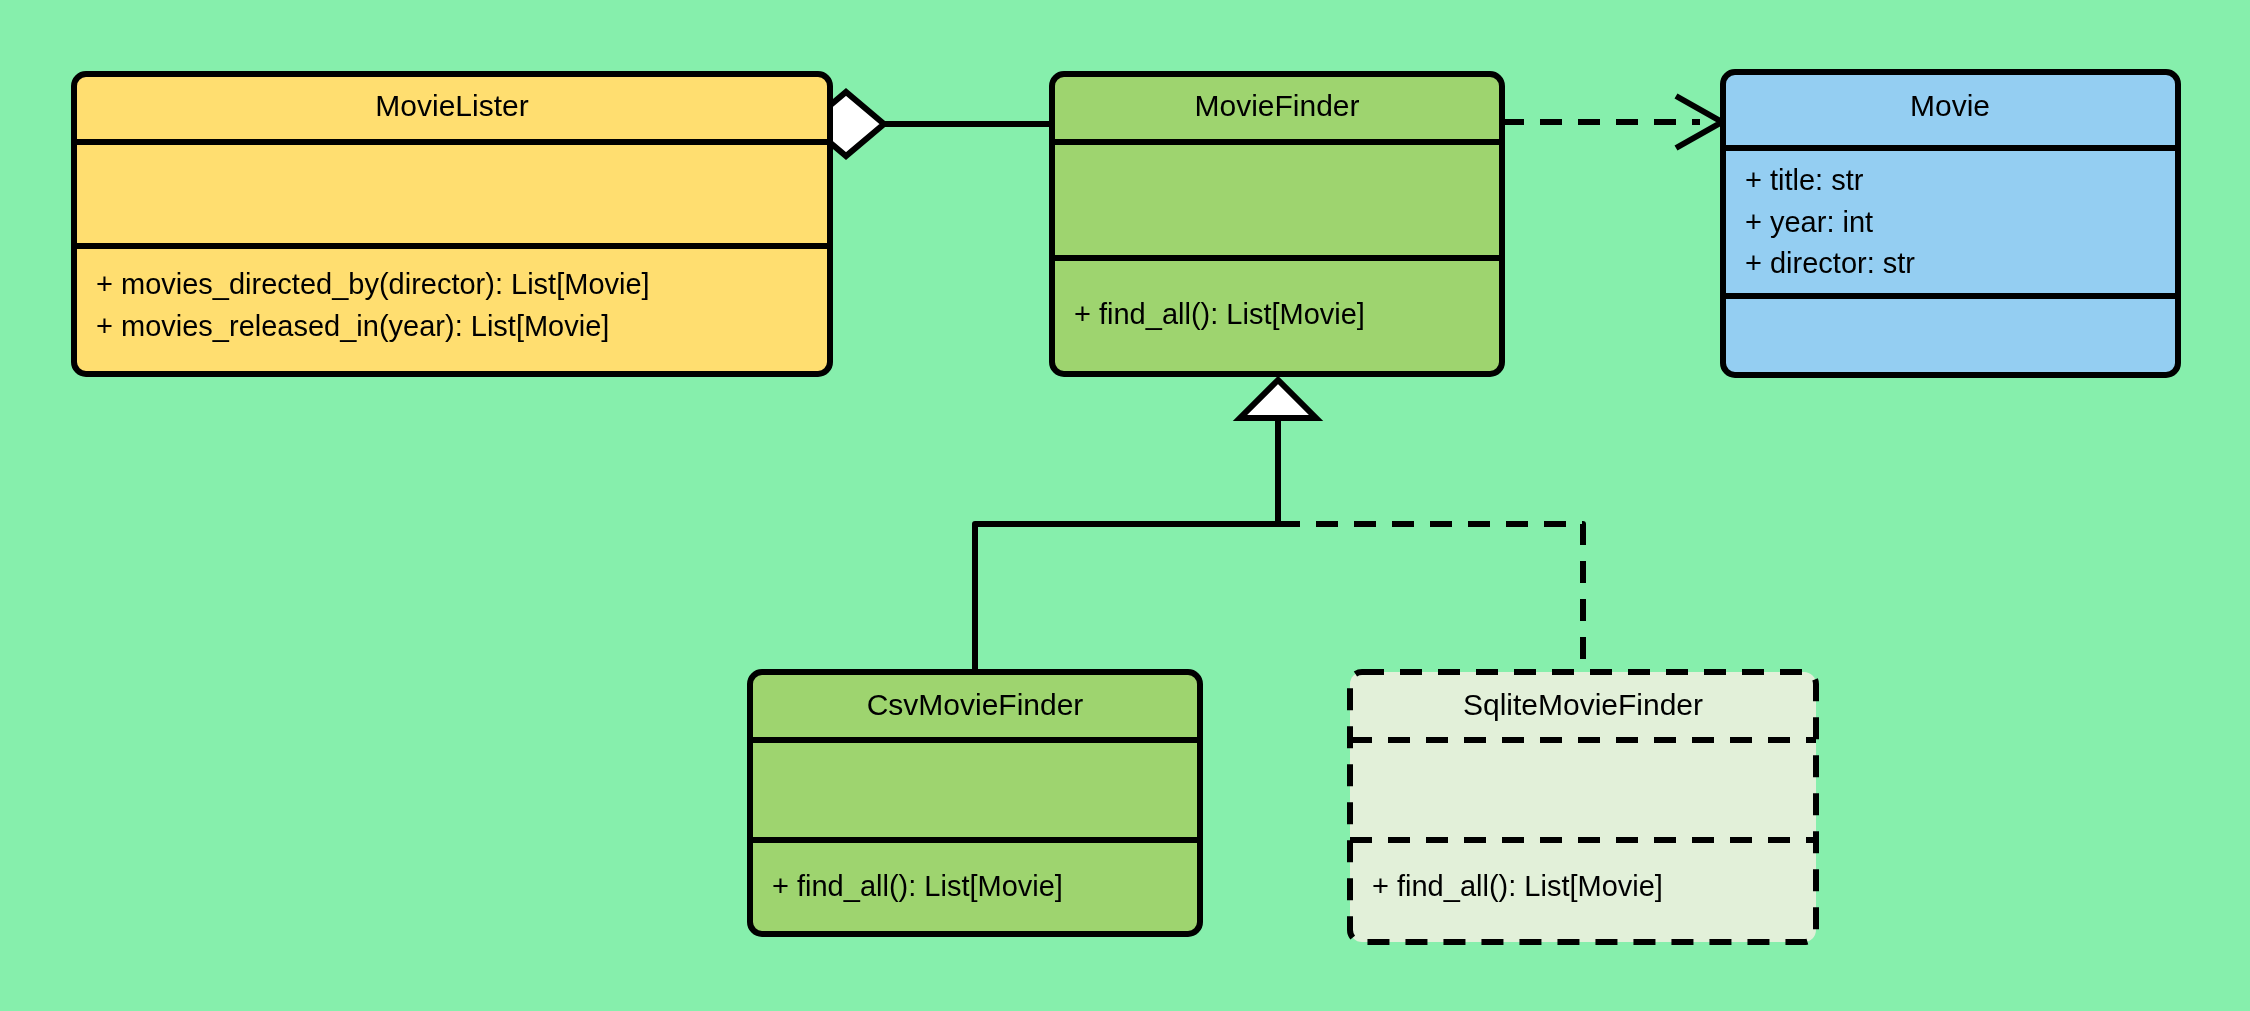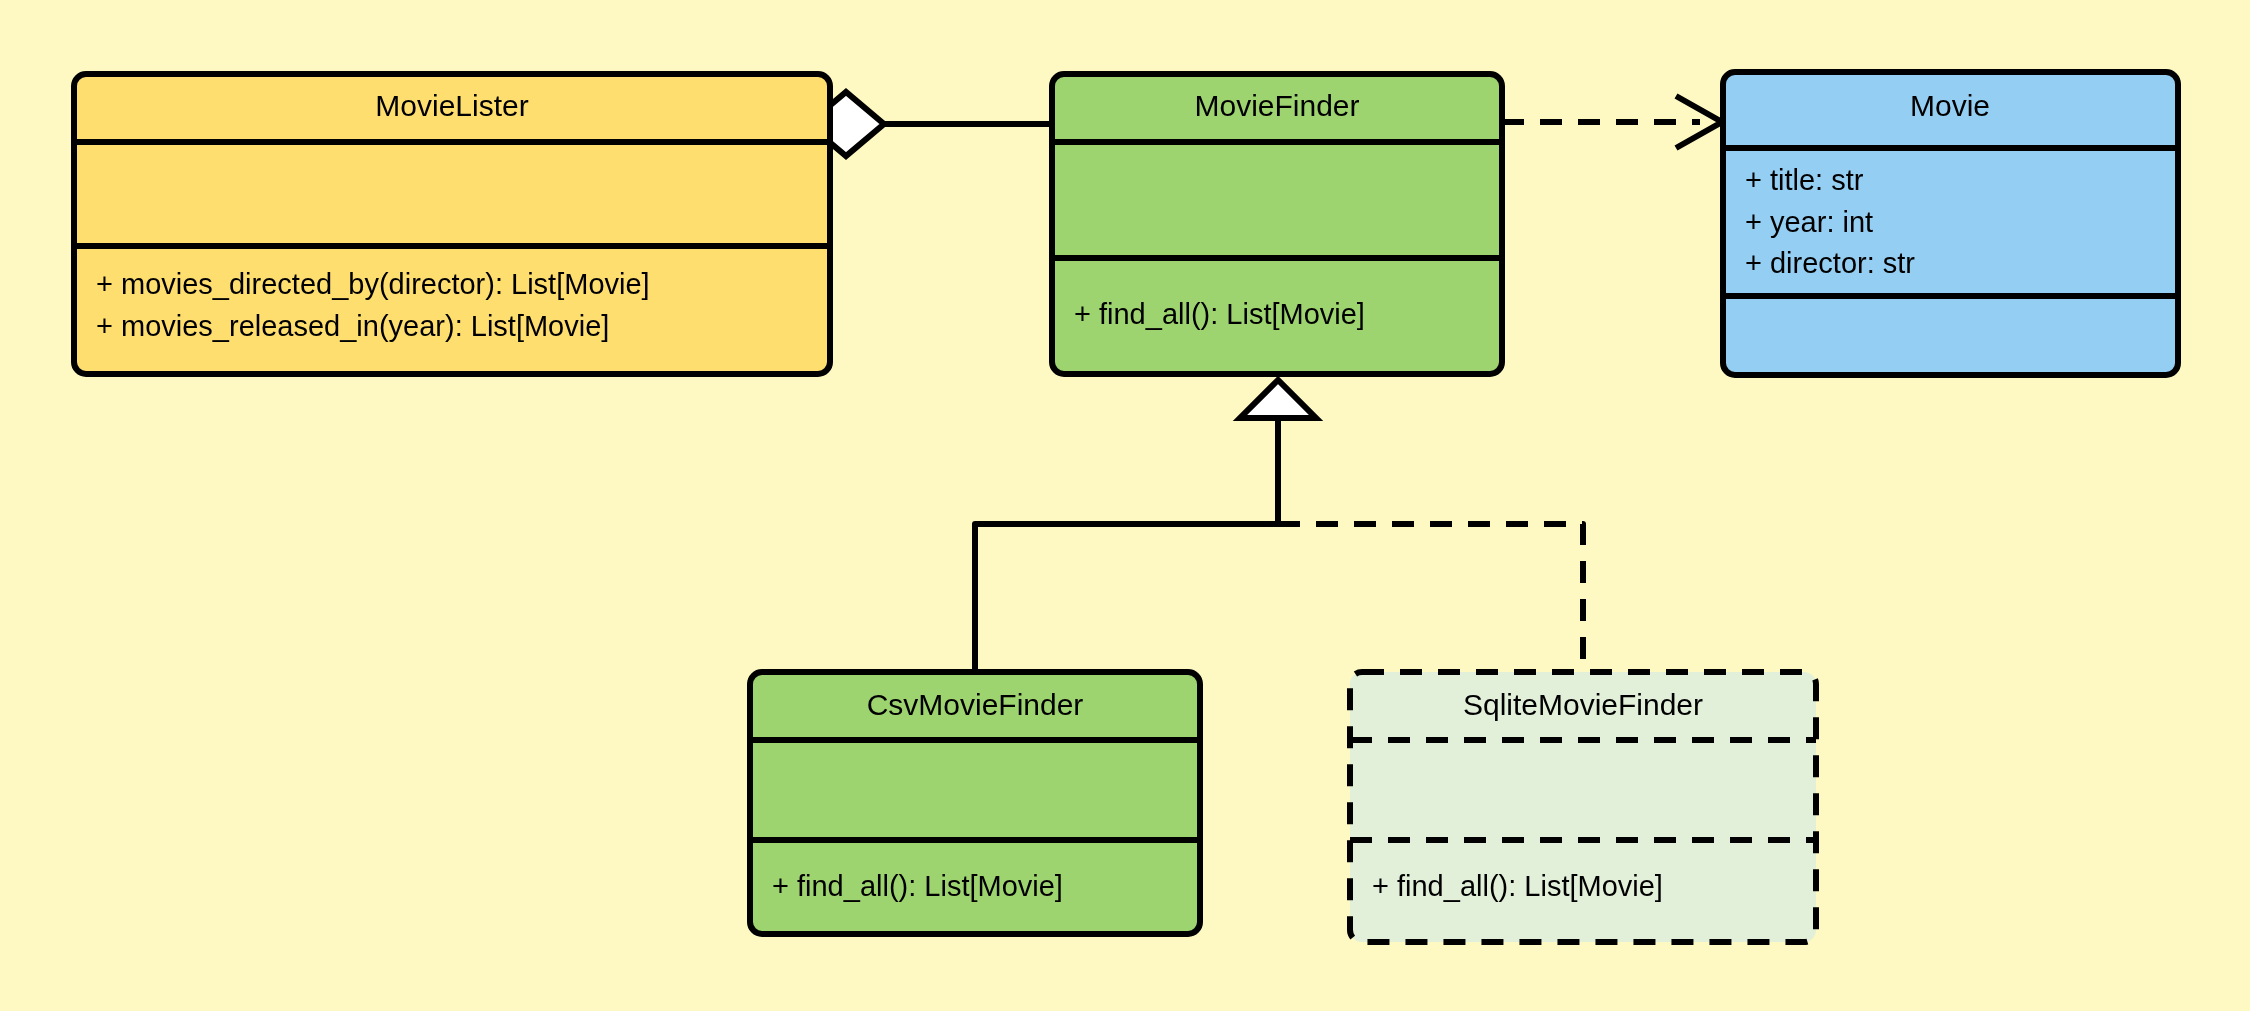--- a/index.html
+++ b/index.html
@@ -5,21 +5,21 @@
 <style>
   html, body {
     margin: 0;
     padding: 0;
     background: #ffffff;
   }
   #diagram-root {
     position: relative;
     width: 2250px;
     height: 1011px;
-    background: #fef9c3;
+    background: #86efac;
     font-family: "Liberation Sans", sans-serif;
     overflow: hidden;
   }
   svg#uml-canvas {
     display: block;
     width: 2250px;
     height: 1011px;
   }
   .cls-title {
     font-family: "Liberation Sans", sans-serif;

